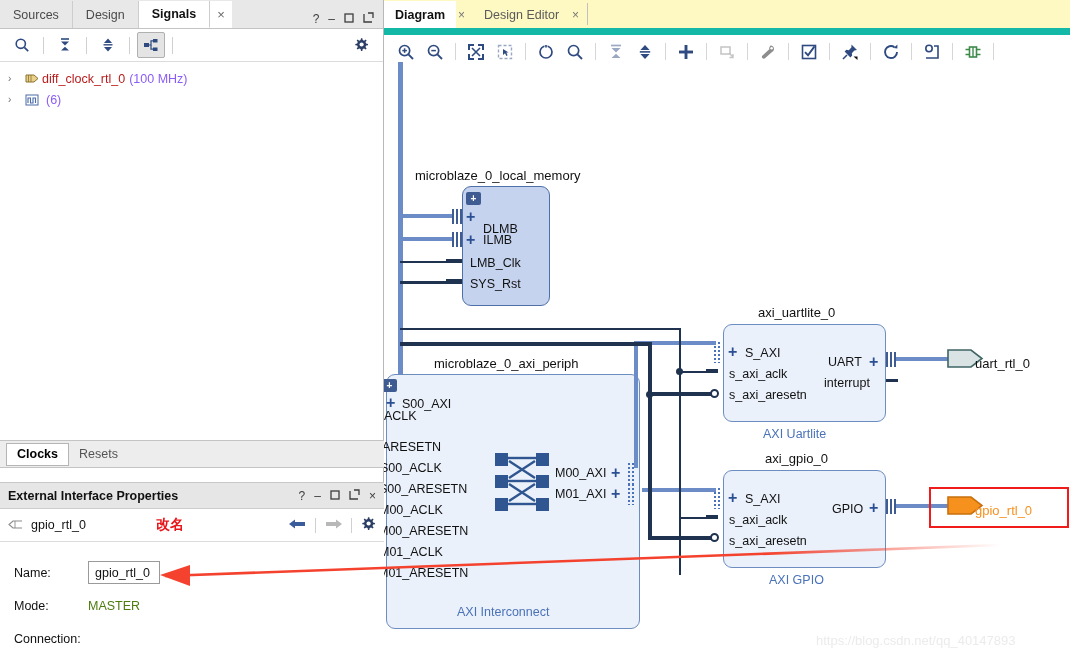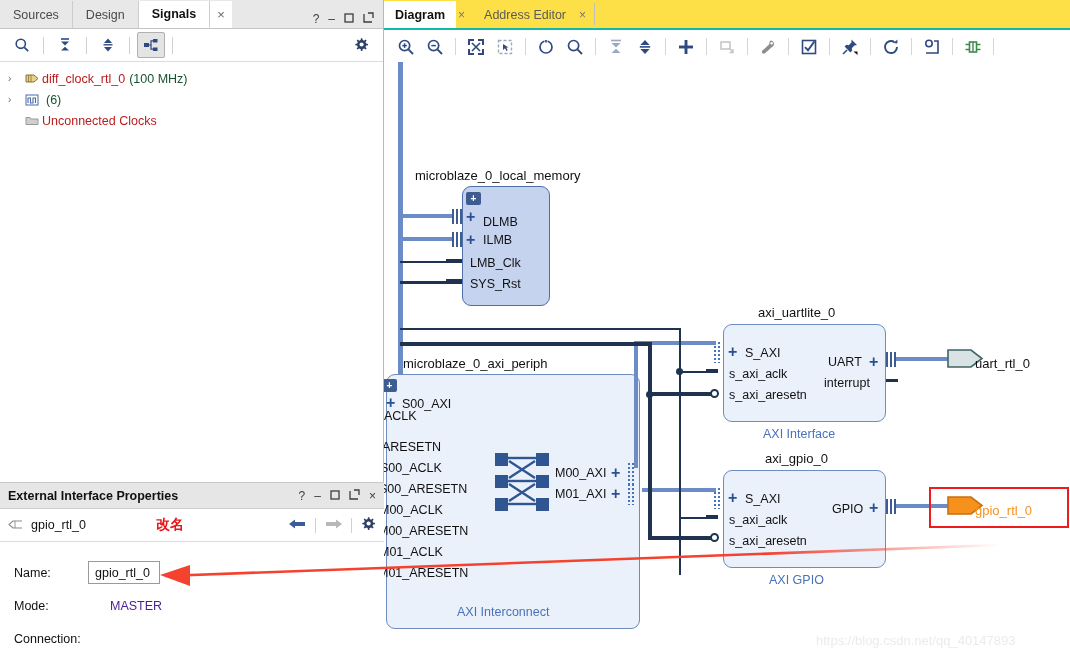--- a/index.html
+++ b/index.html
@@ -33,21 +33,21 @@
   .tbtn{width:26px;height:24px;display:flex;align-items:center;justify-content:center;
         border:1px solid transparent;border-radius:2px;}
   .tbtn.sel{background:#e4e4e4;border:1px solid #b0b0b0;}
   .tsep{width:1px;height:17px;background:#d0d0d0;margin:0 5px;}
 
   .tree{padding:6px 0 0 0;background:#fff;}
   .trow{height:21px;display:flex;align-items:center;padding-left:8px;font-size:12.5px;}
   .arrow{width:14px;color:#6f6f6f;font-size:10px;}
   .ticon{width:20px;display:flex;align-items:center;justify-content:center;}
   .tlabel{color:#b91c1c;}
-  .tmuted{color:#14532d;margin-left:4px;}
+  .tmuted{color:#8b5cf6;margin-left:4px;}
 
   .bottabs{position:absolute;left:0;top:440px;width:384px;height:28px;
            background:#ededed;border-top:1px solid #c4c4c4;
            border-bottom:1px solid #c4c4c4;display:flex;align-items:center;
            padding-left:6px;box-sizing:border-box;}
   .btab{height:21px;padding:0 10px;display:flex;align-items:center;font-size:12.5px;
         color:#555;}
   .btab.active{background:#ffffff;border:1px solid #b5b5b5;color:#000;font-weight:bold;}
 
   .props{position:absolute;left:0;top:482px;width:384px;height:177px;background:#fff;
@@ -61,28 +61,28 @@
   .subname{font-size:12.5px;color:#111;margin-left:8px;}
   .cnote{color:#e8161a;font-size:14px;font-weight:bold;position:absolute;left:156px;top:7px;}
   .navbtns{margin-left:auto;display:flex;align-items:center;gap:8px;}
   .nsep{width:1px;height:15px;background:#d0d0d0;}
 
   .fields{padding:14px 0 0 14px;}
   .frow{display:flex;align-items:center;height:33px;}
   .flabel{width:74px;font-size:12.5px;color:#111;}
   .finput{border:1px solid #9a9a9a;background:#fff;height:21px;min-width:58px;
           padding:0 6px;display:flex;align-items:center;font-size:12.5px;color:#111;}
-  .fvalue{font-size:12.5px;color:#4c1d95;margin-left:22px;}
+  .fvalue{font-size:12.5px;color:#4d7c0f;}
   .fconn{border:1px solid #6e6e6e;background:#fff;height:21px;padding:0 6px;
          display:flex;align-items:center;gap:6px;font-size:12.5px;color:#111;}
 
   
   .right{flex:1;position:relative;background:#ffffff;}
-  .dtabbar{height:28px;background:#fde047;display:flex;align-items:flex-end;
-           border-bottom:2px solid #14b8a6;}
+  .dtabbar{height:28px;background:#fef9c3;display:flex;align-items:flex-end;
+           border-bottom:7px solid #14b8a6;}
   .dtab{height:27px;padding:0 11px;display:flex;align-items:center;font-size:12.5px;
         color:#5a5a5a;box-sizing:border-box;}
   .dtab.active{background:#ffffff;color:#111;font-weight:bold;}
   .dclose{font-size:12px;color:#777;padding:0 8px 0 2px;display:flex;align-items:center;height:27px;}
   .dtoolbar{height:33px;background:#ffffff;display:flex;align-items:center;
             padding:0 8px;gap:1px;border-bottom:1px solid #e0e0e0;}
   .dbtn{width:28px;height:26px;display:flex;align-items:center;justify-content:center;}
   .dsep{width:1px;height:17px;background:#d6d6d6;margin:0 5px;}
 
   .canvas{position:absolute;left:0;top:62px;right:0;bottom:0;background:#fff;overflow:hidden;}
@@ -214,31 +214,30 @@
       <div class="trow">
         <span class="arrow">›</span>
         <span class="ticon">
           <svg width="14" height="12" viewBox="0 0 14 12">
               <rect x="1" y="1" width="12" height="10" fill="none" stroke="#4a6ba8" stroke-width="1"></rect>
               <path d="M3 9 L3 4 L5.5 4 L5.5 9 L8 9 L8 4 L10.5 4 L10.5 9" fill="none" stroke="#4a6ba8" stroke-width="1.1"></path>
             </svg>
         </span>
         <span class="tmuted">(6)</span>
       </div>
-      <div class="trow">
-        <span class="arrow"></span>
-        <span class="ticon">
-          <svg width="14" height="11" viewBox="0 0 14 11">
-              <path d="M1 2.5 L5 2.5 L6 4 L13 4 L13 9.5 L1 9.5 Z" fill="#cfcfcf" stroke="#9a9a9a" stroke-width="1"></path>
-            </svg>
-        </span>
-        <span class="tlabel">Unconnected Clocks</span>
-      </div>
-    </div>
-
+    </div>
+
+    <div class="bottabs">
+      <div class="btab active">
+        <span>Clocks</span>
+      </div>
+      <div class="btab">
+        <span>Resets</span>
+      </div>
+    </div>
 
     <div class="props">
       <div class="propshdr">
         <div class="propstitle">External Interface Properties</div>
         <div class="propsbtns">
           <span>?</span>
           <span>–</span>
           <span>
             <svg width="10" height="10" viewBox="0 0 10 10">
                 <rect x="1" y="1" width="8" height="8" fill="none" stroke="#3d3d3d" stroke-width="1.3"></rect>
@@ -302,21 +301,21 @@
   </div>
 
   <div class="right">
 
     <div class="dtabbar">
       <div class="dtab active">
         <span>Diagram</span>
       </div>
       <div class="dclose">×</div>
       <div class="dtab">
-        <span>Address Editor</span>
+        <span>Design Editor</span>
       </div>
       <div class="dclose">×</div>
       <div style="width:1px;height:22px;background:#c0c0c0;align-self:center;"></div>
     </div>
 
     <div class="dtoolbar">
       <div class="dbtn">
         <svg width="18" height="18" viewBox="0 0 18 18">
             <circle cx="7.6" cy="7.6" r="5.1" fill="none" stroke="#2e4a80" stroke-width="1.7"></circle>
             <line x1="5.3" y1="7.6" x2="9.9" y2="7.6" stroke="#2e4a80" stroke-width="1.5"></line>
@@ -441,21 +440,21 @@
     </div>
 
     <div class="canvas">
 
       <div class="busv" style="left:14px;top:0;height:497px;width:5px;"></div>
 
       <div class="blktitle" style="left:31px;top:106px;">microblaze_0_local_memory</div>
       <div class="blk" style="left:78px;top:124px;width:88px;height:120px;"></div>
       <div class="expander" style="left:82px;top:130px;">+</div>
       <div class="plus" style="left:82px;top:147px;">+</div>
-      <div class="pin" style="left:99px;top:153px;">DLMB</div>
+      <div class="pin" style="left:99px;top:160px;">DLMB</div>
       <div class="plus" style="left:82px;top:170px;">+</div>
       <div class="pin" style="left:99px;top:171px;">ILMB</div>
       <div class="pin" style="left:86px;top:194px;">LMB_Clk</div>
       <div class="pin" style="left:86px;top:215px;">SYS_Rst</div>
 
       <div class="bus" style="left:16px;top:152px;width:52px;"></div>
       <div class="bars" style="left:68px;top:147px;">
           <i></i>
           <i></i>
           <i></i>
@@ -464,21 +463,21 @@
       <div class="bars" style="left:68px;top:170px;">
           <i></i>
           <i></i>
           <i></i>
         </div>
       <div class="wire" style="left:16px;top:199px;width:62px;height:1.6px;"></div>
       <div class="wire" style="left:62px;top:197px;width:16px;height:4px;"></div>
       <div class="wire" style="left:16px;top:219px;width:62px;height:3px;"></div>
       <div class="wire" style="left:62px;top:217px;width:16px;height:5px;"></div>
 
-      <div class="blktitle" style="left:19px;top:294px;">microblaze_0_axi_periph</div>
+      <div class="blktitle" style="left:50px;top:294px;">microblaze_0_axi_periph</div>
       <div class="blk light" style="left:2px;top:312px;width:254px;height:255px;"></div>
       <div class="expander" style="left:-2px;top:317px;">+</div>
       <div class="plus" style="left:2px;top:333px;">+</div>
       <div class="pin" style="left:18px;top:335px;">S00_AXI</div>
       <div class="pin" style="left:0px;top:347px;">ACLK</div>
       <div class="pin" style="left:-2px;top:378px;">ARESETN</div>
       <div class="pin" style="left:-4px;top:399px;">S00_ACLK</div>
       <div class="pin" style="left:-5px;top:420px;">S00_ARESETN</div>
       <div class="pin" style="left:-5px;top:441px;">M00_ACLK</div>
       <div class="pin" style="left:-6px;top:462px;">M00_ARESETN</div>
@@ -512,21 +511,21 @@
 
       <div class="blktitle" style="left:374px;top:243px;">axi_uartlite_0</div>
       <div class="blk light" style="left:339px;top:262px;width:163px;height:98px;"></div>
       <div class="plus" style="left:344px;top:282px;">+</div>
       <div class="pin" style="left:361px;top:284px;">S_AXI</div>
       <div class="pin" style="left:345px;top:305px;">s_axi_aclk</div>
       <div class="pin" style="left:345px;top:326px;">s_axi_aresetn</div>
       <div class="pin" style="left:444px;top:293px;">UART</div>
       <div class="plus" style="left:485px;top:292px;">+</div>
       <div class="pin" style="left:440px;top:314px;">interrupt</div>
-      <div class="blksub" style="left:379px;top:365px;">AXI Interface</div>
+      <div class="blksub" style="left:379px;top:365px;">AXI Uartlite</div>
       <div class="busdots" style="left:329px;top:279px;"></div>
       <div class="bars" style="left:502px;top:290px;">
           <i></i>
           <i></i>
           <i></i>
         </div>
       <div class="bus" style="left:512px;top:295px;width:52px;"></div>
       <div class="wire" style="left:502px;top:317px;width:12px;height:3px;"></div>
 
       <div class="port" style="left:563px;top:286px;">

